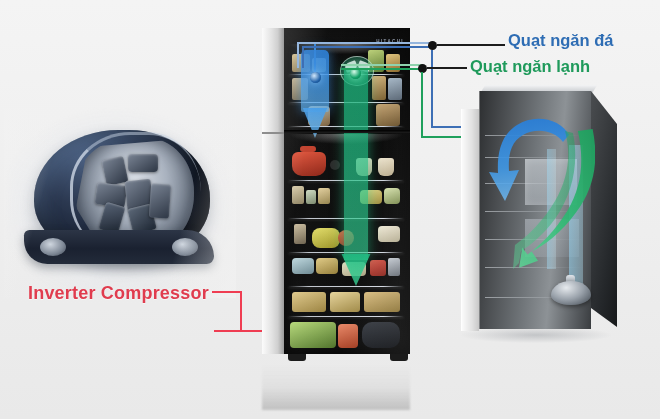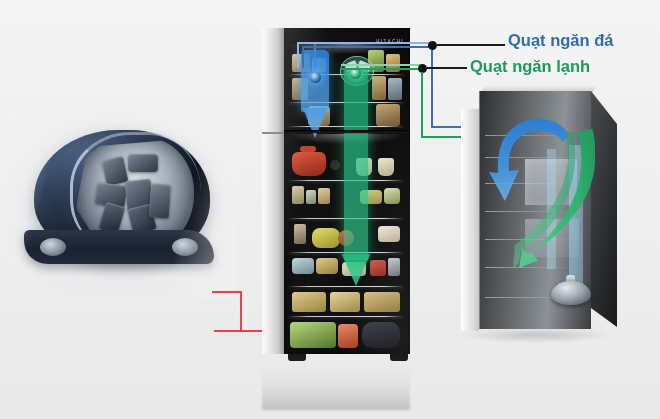--- a/index.html
+++ b/index.html
@@ -200,20 +200,21 @@
         <span class="mech-p m6"></span>
       <span class="mech-p m7"></span>
     </div>
     <div class="comp-foot">
       <span class="foot-hole fh1"></span>
         <span class="foot-hole fh2"></span>
     </div>
     <div class="comp-haze"></div>
   </div>
 
+  <div class="comp-label">Inverter Compressor</div>
 
   <div class="red red-h" style="left:212px;top:291px;width:30px;"></div>
   <div class="red red-v" style="left:240px;top:291px;height:40px;"></div>
   <div class="red red-h" style="left:214px;top:330px;width:150px;"></div>
   <div class="red-dot" style="left:360px;top:326px;"></div>
 
   <div class="fridge">
     <div class="fr-side"></div>
     <div class="fr-side-split"></div>
     <div class="fr-main"></div>

